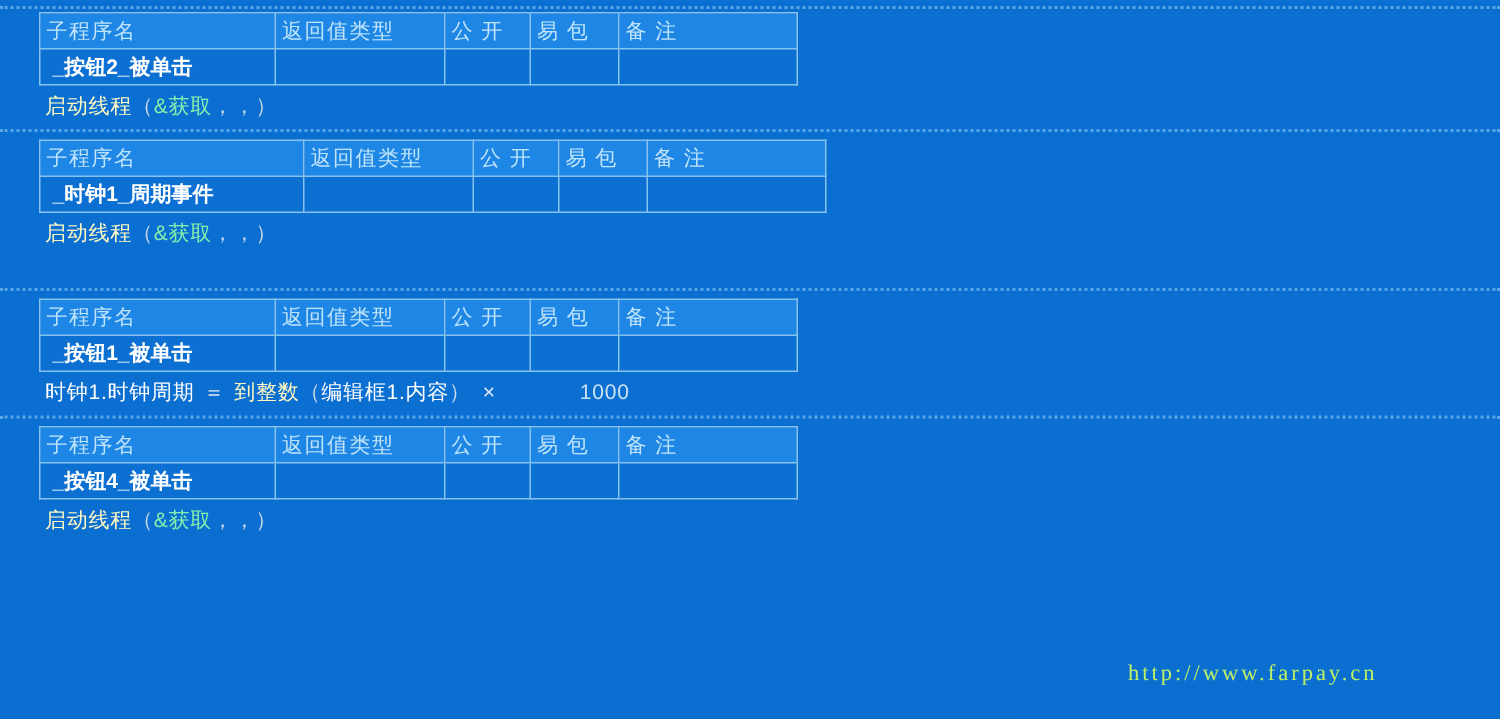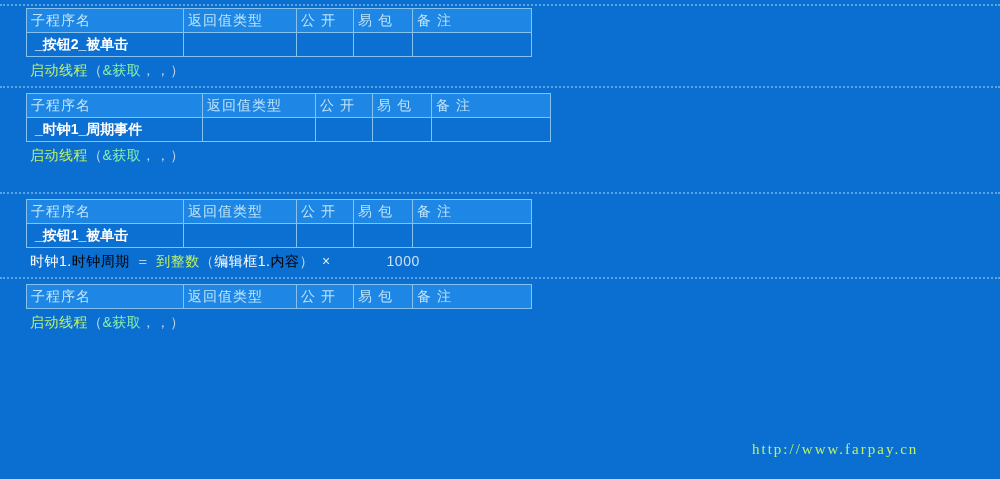--- a/index.html
+++ b/index.html
@@ -66,25 +66,25 @@
   }
 
   .code-line {
     font-size: 14px;
     line-height: 20px;
     white-space: nowrap;
     padding-left: 4px;
     margin-top: 3px;
     letter-spacing: 0.5px;
   }
-  .c-call   { color: #bef264; font-family: Liberation Mono, monospace; }   
+  .c-call   { color: #fef9c3; font-family: Liberation Mono, monospace; }   
   .c-paren  { color: #c9d8e8; }   
   .c-arg    { color: #86efac; }   
   .c-obj    { color: #ffffff; }   
-  .c-prop   { color: #000000; }   
+  .c-prop   { color: #ffffff; }   
   .c-op     { color: #dfe9f2; }   
   .c-num    { color: #c9e2f5; margin-left: 48px; }   
 
   .watermark {
     position: absolute;
     color: #bef264;
     font-family: Liberation Serif, serif;
     font-size: 15px;
     letter-spacing: 2px;
     white-space: nowrap;
@@ -175,20 +175,27 @@
   <div class="block" style="left:26px; top:284px;">
     <table class="sub-table">
       <tbody>
           <tr class="hdr">
         <td style="width:148px;">子程序名</td>
         <td style="width:104px;">返回值类型</td>
         <td style="width:48px;">公 开</td>
         <td style="width:50px;">易 包</td>
         <td style="width:110px;">备  注</td>
       </tr>
+      <tr class="val">
+        <td class="name">_按钮4_被单击</td>
+        <td></td>
+        <td></td>
+        <td></td>
+        <td></td>
+      </tr>
     </tbody>
       </table>
     <div class="code-line">
       <span class="c-call">启动线程</span><span class="c-paren">（</span><span class="c-arg">&amp;获取</span><span class="c-paren">，</span><span class="c-paren">，</span><span class="c-paren">）</span>
     </div>
   </div>
 
   <div class="watermark" style="left:752px; top:441px;">http://www.farpay.cn</div>
 
 </div>

